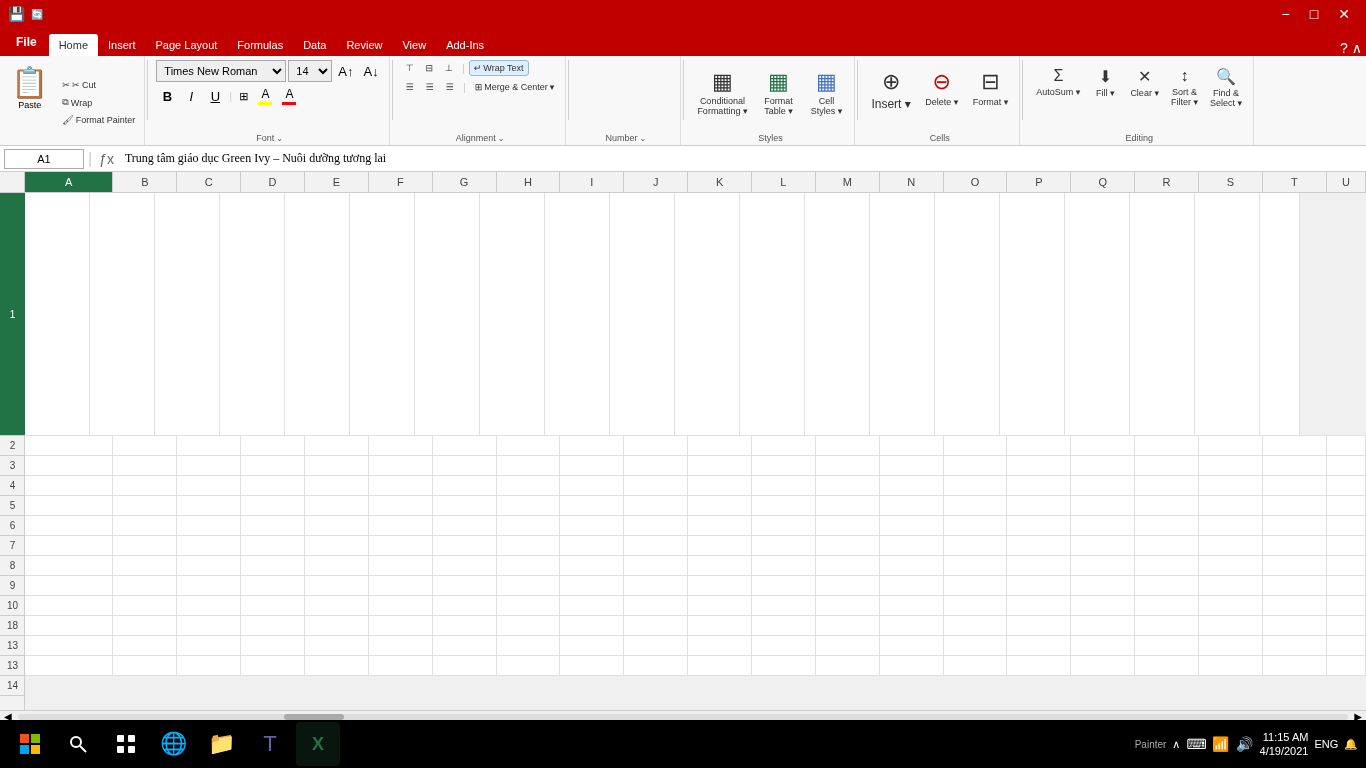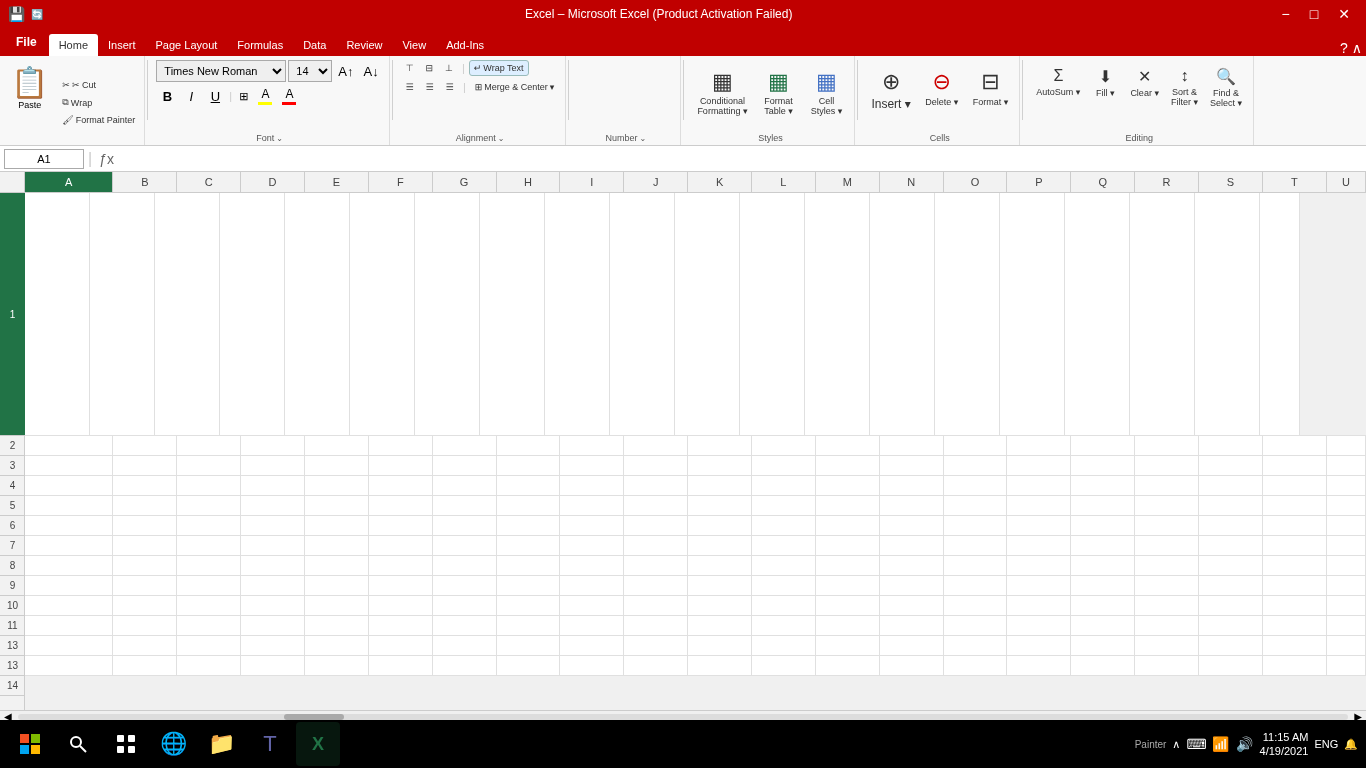--- a/index.html
+++ b/index.html
@@ -327,21 +327,20 @@
 </head>
 <body>
 
 <div style="display:flex;flex-direction:column;height:768px;width:1366px;overflow:hidden;">
 
   <div class="title-bar">
     <div style="display:flex;gap:6px;align-items:center;">
       <span style="font-size:14px;">💾</span>
       <span style="font-size:10px;">🔄</span>
     </div>
-    <div class="title-bar-text">Excel – Microsoft Excel (Product Activation Failed)</div>
     <div class="title-bar-controls">
       <button class="title-btn">−</button>
       <button class="title-btn">□</button>
       <button class="title-btn">✕</button>
     </div>
   </div>
 
   <div class="tab-row">
     <button class="file-tab">File</button>
     <div class="tab-item active">Home</div>
@@ -539,20 +538,21 @@
         <span>Editing</span>
       </div>
     </div>
 
   </div>
 
   <div class="formula-bar">
     <input class="name-box" type="text" value="A1" style="">
     <span class="formula-bar-sep">|</span>
     <span class="formula-bar-icon">ƒx</span>
+    <input class="formula-input" type="text" value="Trung tâm giáo dục Green Ivy – Nuôi dưỡng tương lai" style="">
   </div>
 
   <div class="spreadsheet-container">
     <div class="spreadsheet">
 
       <div class="col-headers">
         <div class="row-num-cell"></div>
         <div class="col-header selected" style="width:90px;">A</div>
         <div class="col-header" style="width:65px;">B</div>
         <div class="col-header" style="width:65px;">C</div>
@@ -581,21 +581,21 @@
           <div class="row-num selected" style="height:243px;">1</div>
           <div class="row-num" style="height:20px;">2</div>
           <div class="row-num" style="height:20px;">3</div>
           <div class="row-num" style="height:20px;">4</div>
           <div class="row-num" style="height:20px;">5</div>
           <div class="row-num" style="height:20px;">6</div>
           <div class="row-num" style="height:20px;">7</div>
           <div class="row-num" style="height:20px;">8</div>
           <div class="row-num" style="height:20px;">9</div>
           <div class="row-num" style="height:20px;">10</div>
-          <div class="row-num" style="height:20px;">11</div>
+          <div class="row-num" style="height:20px;">18</div>
           <div class="row-num" style="height:20px;">13</div>
           <div class="row-num" style="height:20px;">13</div>
           <div class="row-num" style="height:20px;">14</div>
         </div>
         <div class="grid-cells">
 
           <div class="grid-row" style="height:243px;">
             <div class="grid-cell" style="width:65px;"></div>
             <div class="grid-cell" style="width:65px;"></div>
             <div class="grid-cell" style="width:65px;"></div>

